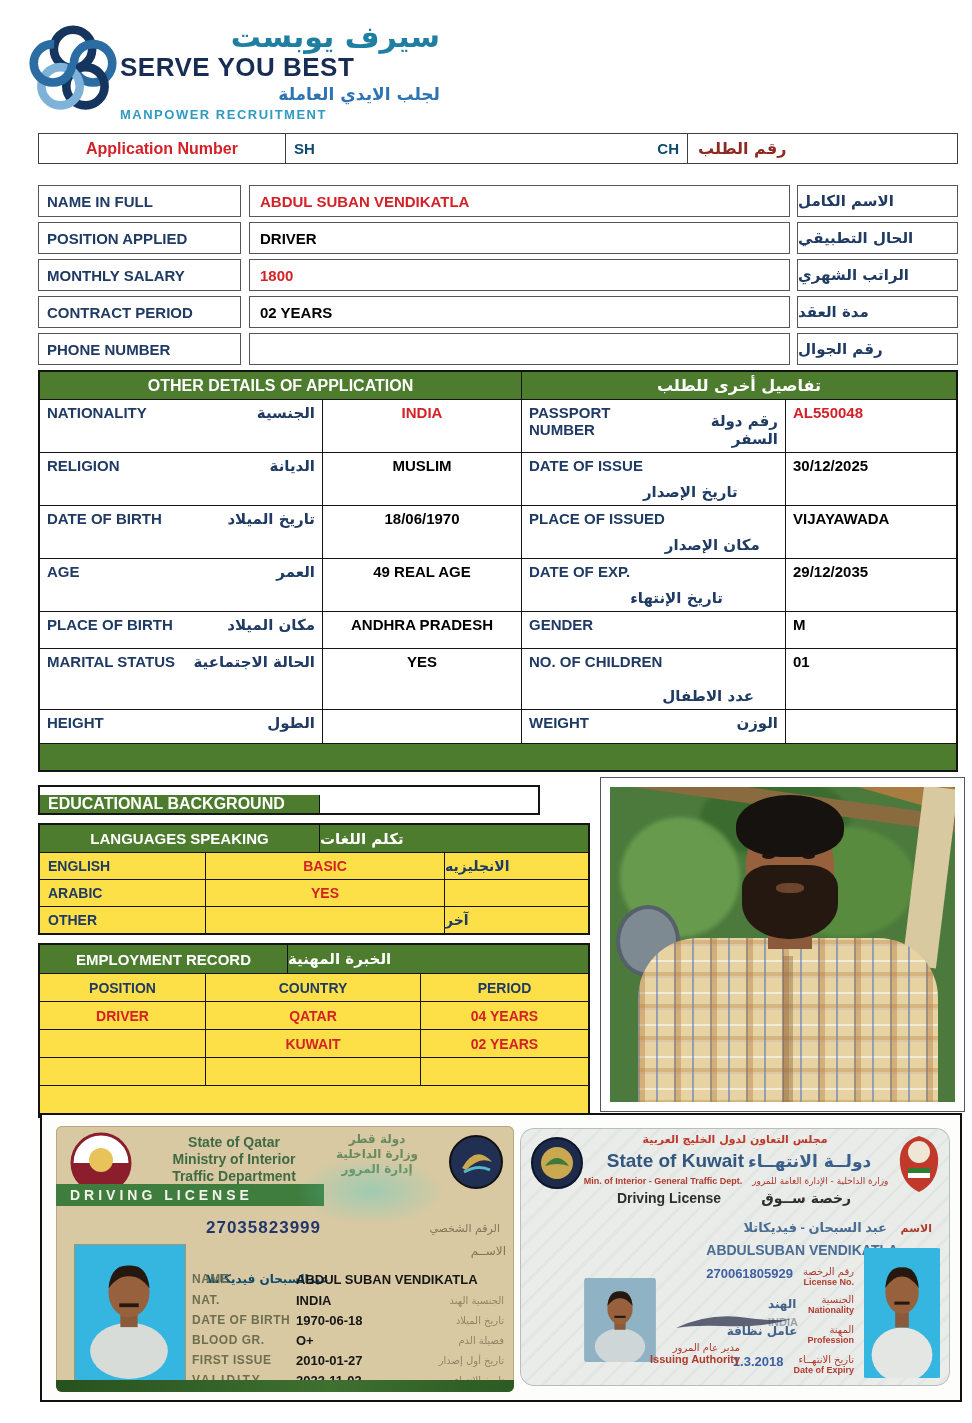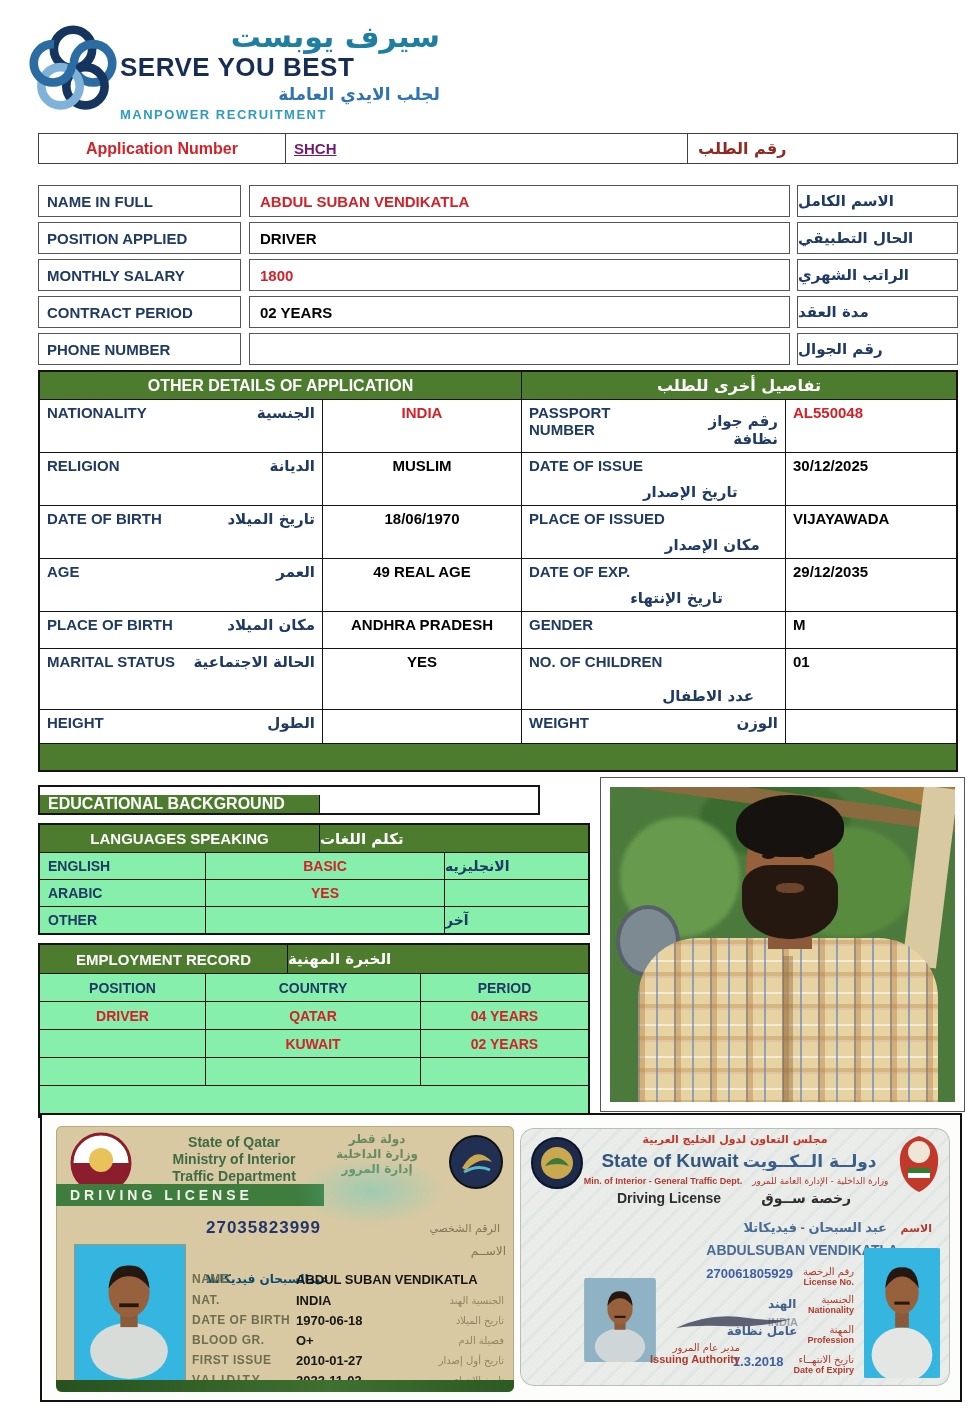--- a/index.html
+++ b/index.html
@@ -16,22 +16,22 @@
   .logo-ar-title{font-size:30px;font-weight:bold;color:#1f7fa3;line-height:30px;letter-spacing:1px;}
   .logo-title{font-size:26px;font-weight:bold;color:#182d54;line-height:30px;letter-spacing:.5px;}
   .logo-ar-sub{font-size:17px;font-weight:bold;color:#2e74b5;line-height:24px;}
   .logo-sub{font-size:13px;font-weight:bold;color:#2f9bc1;letter-spacing:1.5px;line-height:18px;}
 
   
   #app-row{position:absolute;left:38px;top:133px;width:920px;height:31px;border:1.5px solid #3f3f3f;
            display:flex;box-sizing:border-box;background:#fff;}
   #app-row .c1{width:247px;border-right:1.5px solid #3f3f3f;display:flex;align-items:center;justify-content:center;
                font-size:16px;font-weight:bold;color:#d42128;box-sizing:border-box;}
-  #app-row .c2{width:402px;border-right:1.5px solid #3f3f3f;display:flex;align-items:center;justify-content:flex-start;
-               padding:0 8px;font-size:15px;font-weight:bold;color:#701a75;box-sizing:border-box;text-decoration:underline;}
+  #app-row .c2{width:402px;border-right:1.5px solid #3f3f3f;display:flex;align-items:center;justify-content:space-between;
+               padding:0 8px;font-size:15px;font-weight:bold;color:#0c4a6e;box-sizing:border-box;}
   #app-row .c3{flex:1;display:flex;align-items:center;justify-content:flex-end;padding:0 10px;
                font-size:16px;font-weight:bold;color:#8e2a21;box-sizing:border-box;}
 
   
   .p-row{position:absolute;left:38px;width:920px;height:32px;display:flex;}
   .p-row .lab{width:203px;border:1.5px solid #565656;display:flex;align-items:center;padding-left:8px;
               font-size:15px;font-weight:bold;color:#1f3a63;box-sizing:border-box;background:#fff;}
   .p-row .val{width:541px;margin-left:8px;border:1.5px solid #565656;display:flex;align-items:center;padding-left:10px;
               font-size:15px;font-weight:bold;box-sizing:border-box;background:#fff;}
   .p-row .arl{width:161px;margin-left:7px;border:1.5px solid #565656;display:flex;align-items:center;justify-content:flex-end;
@@ -53,21 +53,21 @@
   .od .cl2.inline{flex-direction:row;justify-content:space-between;}
   .od .cv2{flex:1;}
   .od-green{height:26px;background:#4e7c2f;}
 
   
   #edu-bar{position:absolute;left:38px;top:785px;width:502px;height:30px;border:2px solid #141414;display:flex;box-sizing:border-box;align-items:flex-end;}
   #edu-bar .e1{width:280px;background:#4e7c2f;color:#fff;font-size:16px;font-weight:bold;display:flex;align-items:center;
                padding-left:8px;border-right:1.5px solid #141414;box-sizing:border-box;}
   #edu-bar .e2{flex:1;background:#4e7c2f;}
 
-  .gtable{position:absolute;left:38px;width:552px;border:2px solid #141414;box-sizing:border-box;background:#86efac;}
+  .gtable{position:absolute;left:38px;width:552px;border:2px solid #141414;box-sizing:border-box;background:#fde047;}
   .g-row{display:flex;border-bottom:1.5px solid #141414;}
   .g-row:last-child{border-bottom:none;}
   .g-head .ga{background:#4e7c2f;color:#fff;font-weight:bold;font-size:15px;display:flex;align-items:center;justify-content:center;box-sizing:border-box;}
   #lang{top:823px;}
   #lang .g-head{height:27px;}
   #lang .gh1{width:280px;border-right:1.5px solid #141414;}
   #lang .gh2{flex:1;justify-content:flex-end;padding-right:8px;}
   #lang .r{height:26px;}
   #lang .lc1{width:166px;border-right:1.5px solid #141414;display:flex;align-items:center;padding-left:8px;
              font-size:14px;font-weight:bold;color:#1f3a63;box-sizing:border-box;}
@@ -232,21 +232,21 @@
     </div>
 
     <div class="od-row" style="height:52px">
       <div class="c cl1">
           <span>NATIONALITY</span>
           <span class="ar">الجنسية</span>
         </div>
       <div class="c cv1 red">INDIA</div>
       <div class="c cl2">
           <span>PASSPORT NUMBER</span>
-          <span class="a2 ar">رقم جواز نظافة</span>
+          <span class="a2 ar">رقم دولة السفر</span>
         </div>
       <div class="c cv2 red">AL550048</div>
     </div>
 
     <div class="od-row" style="height:52px">
       <div class="c cl1">
           <span>RELIGION</span>
           <span class="ar">الديانة</span>
         </div>
       <div class="c cv1">MUSLIM</div>
@@ -481,21 +481,21 @@
 
     <div id="kcard">
       <svg width="54" height="54" viewBox="0 0 54 54" style="position:absolute;left:10px;top:8px">
         <circle cx="27" cy="27" r="25" fill="#1d2a4a" stroke="#0d152a" stroke-width="2"></circle>
         <circle cx="27" cy="27" r="16" fill="#caa84f"></circle>
         <path d="M15 30 Q27 14 39 30 Q27 26 15 30 Z" fill="#3c7a3c"></path>
       </svg>
       <div class="k-gcc ar">مجلس التعاون لدول الخليج العربية</div>
       <div class="k-cty">
         <span class="en">State of Kuwait</span>
-        <span class="arx ar">دولــة الــكــويت</span>
+        <span class="arx ar">دولــة الانتهــاء</span>
       </div>
       <div class="k-min">
         <span class="en">Min. of Interior - General Traffic Dept.</span>
         <span class="arx ar">وزارة الداخلية - الإدارة العامة للمرور</span>
       </div>
       <div class="k-dl">
         <span class="en">Driving License</span>
         <span class="arx ar">رخصة ســوق</span>
       </div>
       <svg width="46" height="60" viewBox="0 0 46 60" style="position:absolute;right:8px;top:6px">

